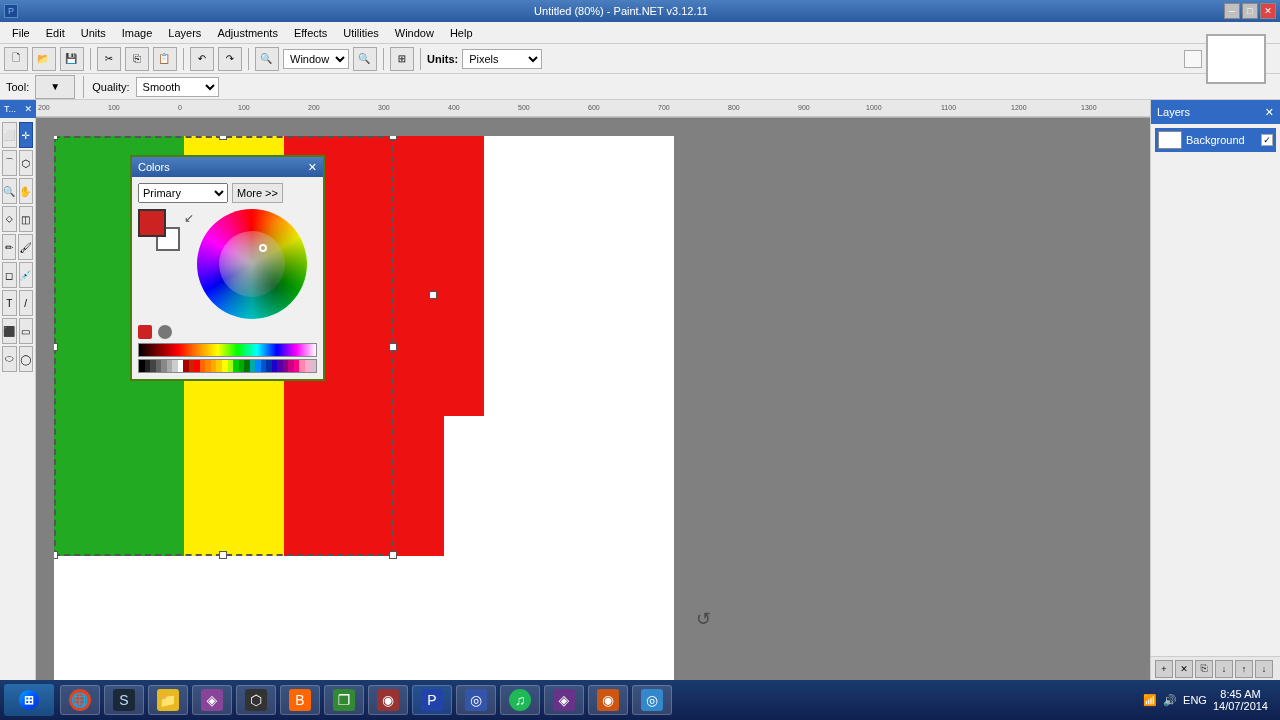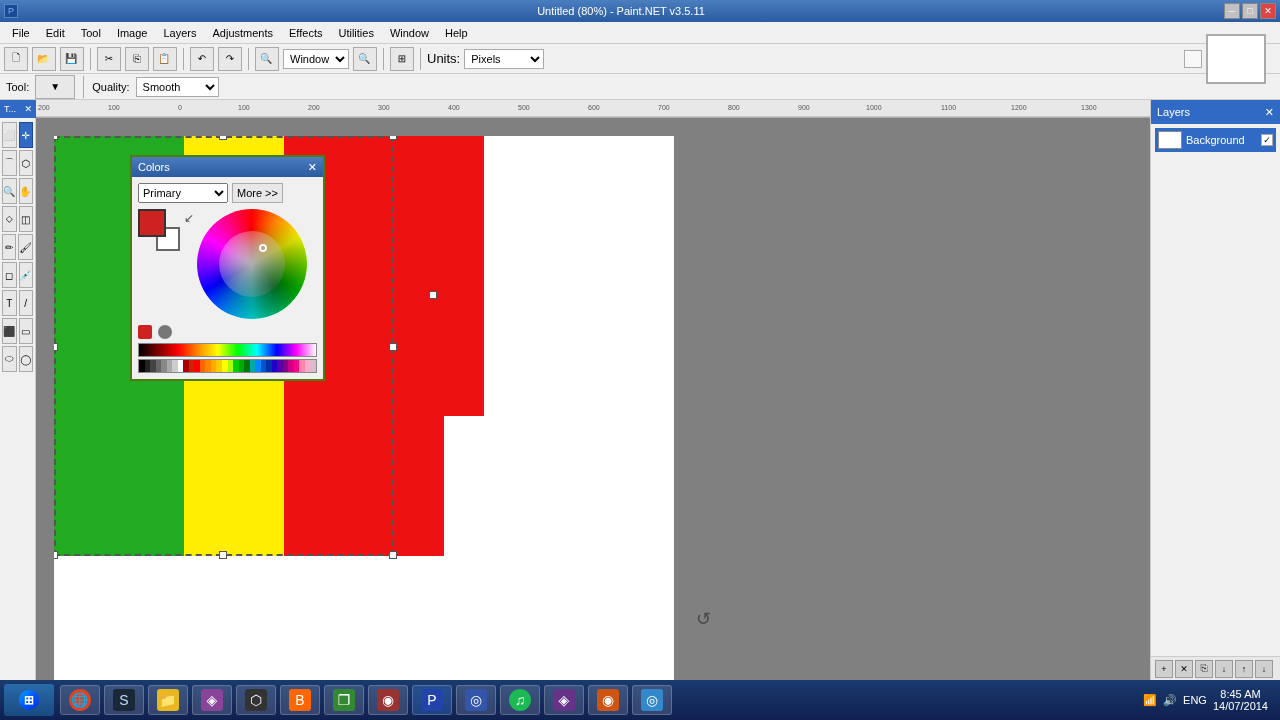--- a/index.html
+++ b/index.html
@@ -501,32 +501,32 @@
   </style>
 </head>
 <body>
 
 <div id="title-bar">
   <div style="display:flex;gap:2px;">
     <div style="width:14px;height:14px;background:#1a4a8f;border:1px solid #5588cc;display:flex;align-items:center;justify-content:center;">
       <span style="font-size:9px;color:#8af;">P</span>
     </div>
   </div>
-  <div id="title-bar-title">Untitled (80%) - Paint.NET v3.5.11</div>
+  <div id="title-bar-title">Untitled (80%) - Paint.NET v3.12.11</div>
   <div id="title-bar-controls">
     <div class="title-btn">─</div>
     <div class="title-btn">□</div>
     <div class="title-btn" style="background:#dd4444;color:white;">✕</div>
   </div>
 </div>
 
 <div id="menu-bar">
   <div class="menu-item">File</div>
   <div class="menu-item">Edit</div>
-  <div class="menu-item">Tool</div>
+  <div class="menu-item">Units</div>
   <div class="menu-item">Image</div>
   <div class="menu-item">Layers</div>
   <div class="menu-item">Adjustments</div>
   <div class="menu-item">Effects</div>
   <div class="menu-item">Utilities</div>
   <div class="menu-item">Window</div>
   <div class="menu-item">Help</div>
 </div>
 
 <div id="toolbar">
@@ -548,21 +548,21 @@
     <option>50%</option>
     <option>80%</option>
     <option>100%</option>
     <option>150%</option>
     <option>200%</option>
   </select>
   <div class="toolbar-btn">🔍</div>
   <div class="toolbar-separator"></div>
   <div class="toolbar-btn">⊞</div>
   <div class="toolbar-separator"></div>
-  <span style="font-size:13px;">Units:</span>
+  <span style="font-size:11px;font-weight:bold;">Units:</span>
   <select class="toolbar-select" style="width:80px;">
     <option>Pixels</option>
     <option>Inches</option>
     <option>Centimeters</option>
   </select>
 
   <div style="margin-left:auto;display:flex;gap:4px;align-items:center;">
     <div style="width:18px;height:18px;background:#f8f8f8;border:1px solid #aaa;"></div>
     <div style="width:60px;height:50px;background:white;border:2px solid #aaa;margin-right:10px;"></div>
   </div>

